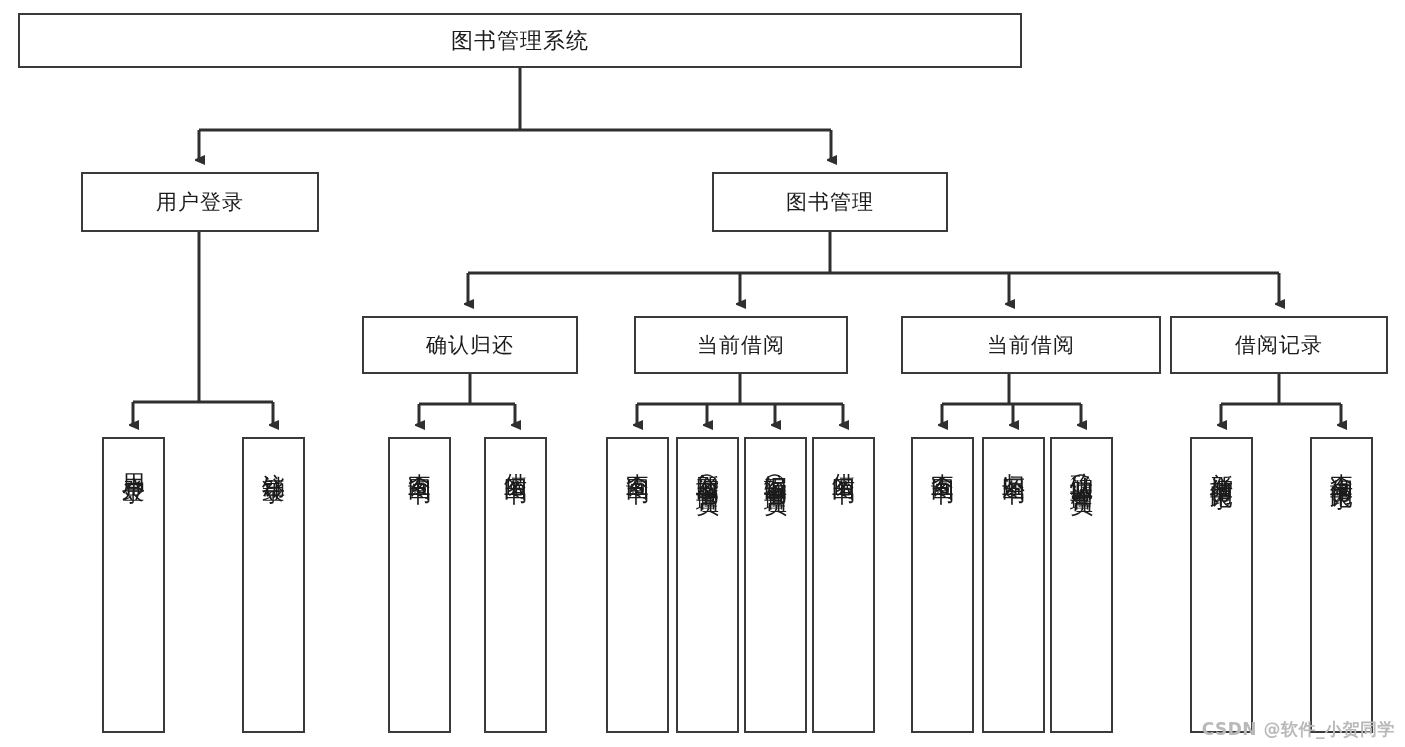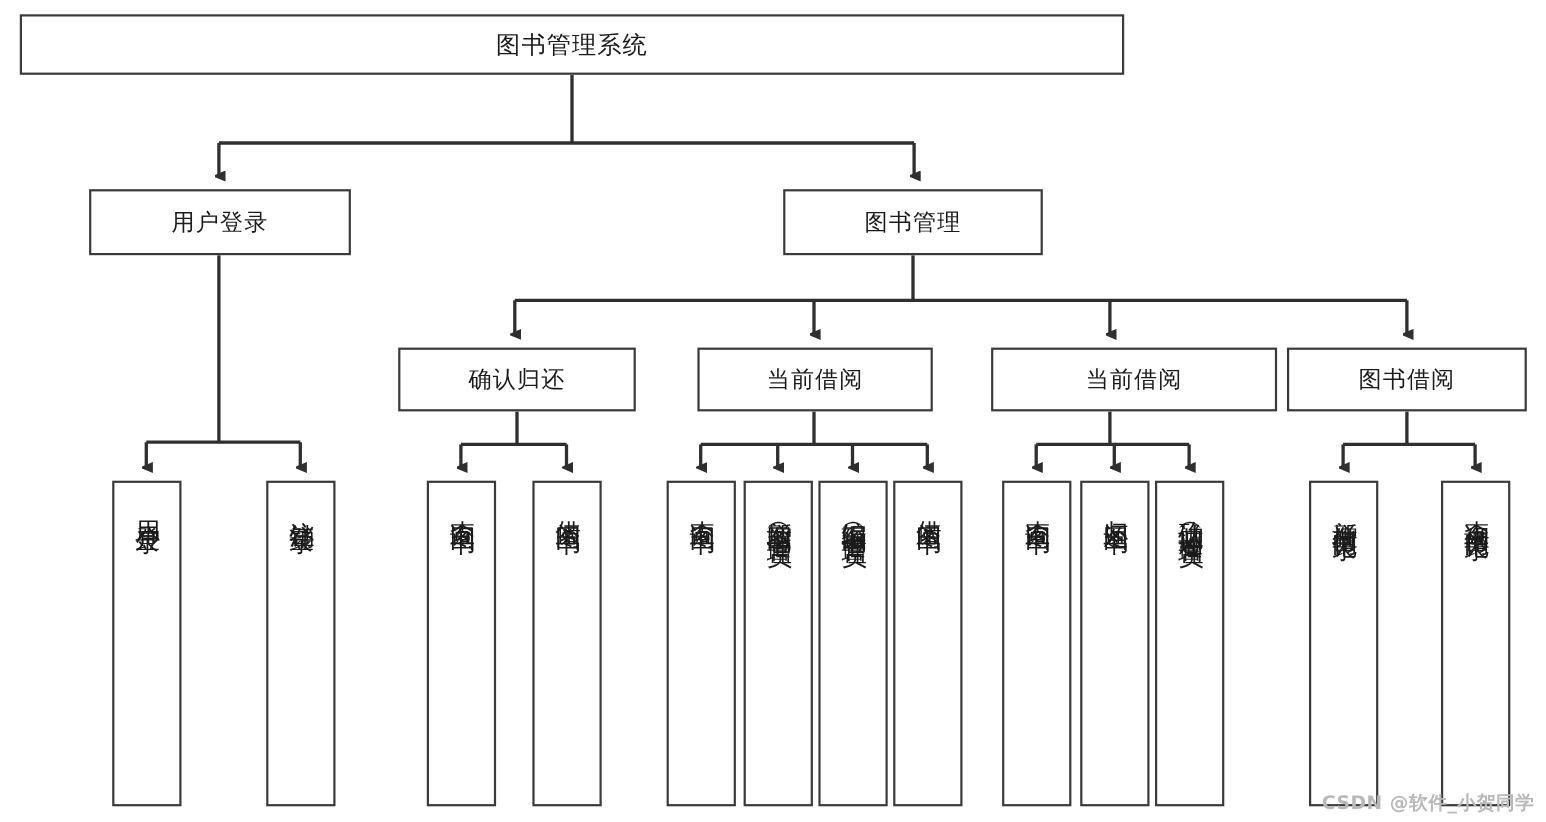--- a/index.html
+++ b/index.html
@@ -118,21 +118,21 @@
   <div class="node h" style="left:362px;top:316px;width:216px;height:58px;">
     <span>确认归还</span>
   </div>
   <div class="node h" style="left:634px;top:316px;width:214px;height:58px;">
     <span>当前借阅</span>
   </div>
   <div class="node h" style="left:901px;top:316px;width:260px;height:58px;">
     <span>当前借阅</span>
   </div>
   <div class="node h" style="left:1170px;top:316px;width:218px;height:58px;">
-    <span>图书借阅</span>
+    <span>借阅记录</span>
   </div>
 
   <div class="node v" style="left:102px;top:437px;width:63px;height:296px;">
     <span class="vtext">用户登录</span>
   </div>
   <div class="node v" style="left:242px;top:437px;width:63px;height:296px;">
     <span class="vtext">注销登录</span>
   </div>
 
   <div class="node v" style="left:388px;top:437px;width:63px;height:296px;">

